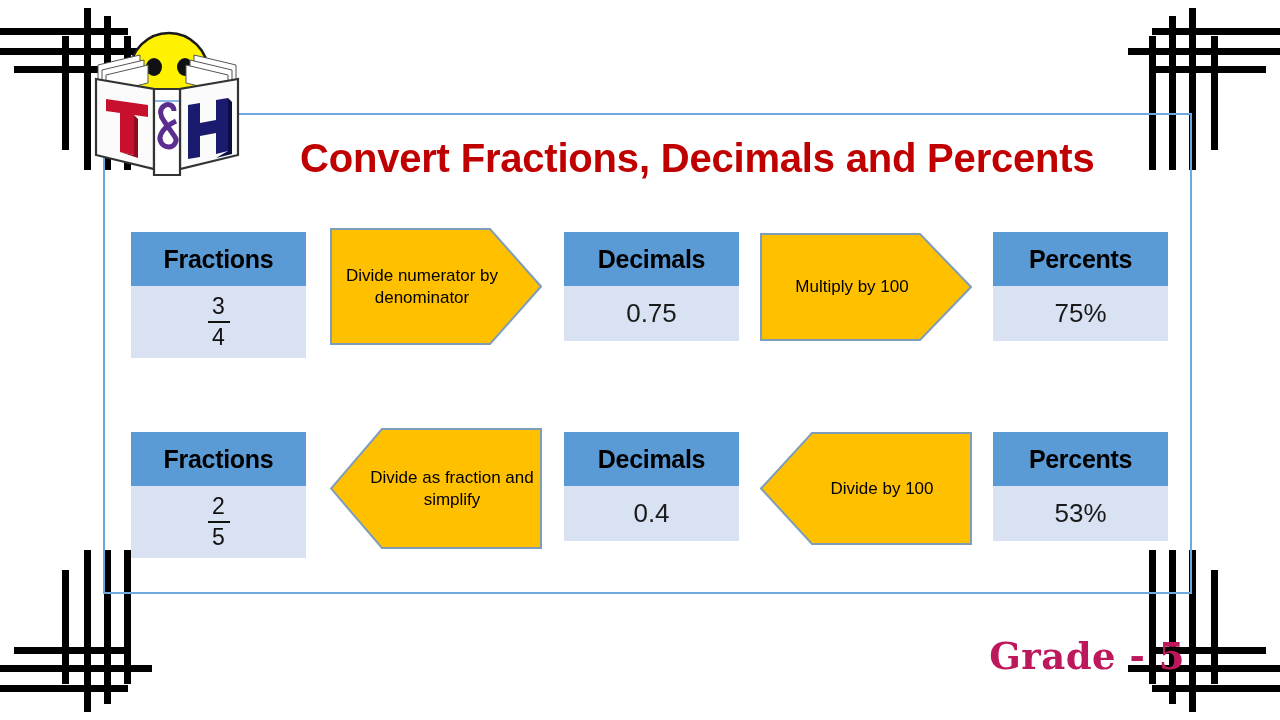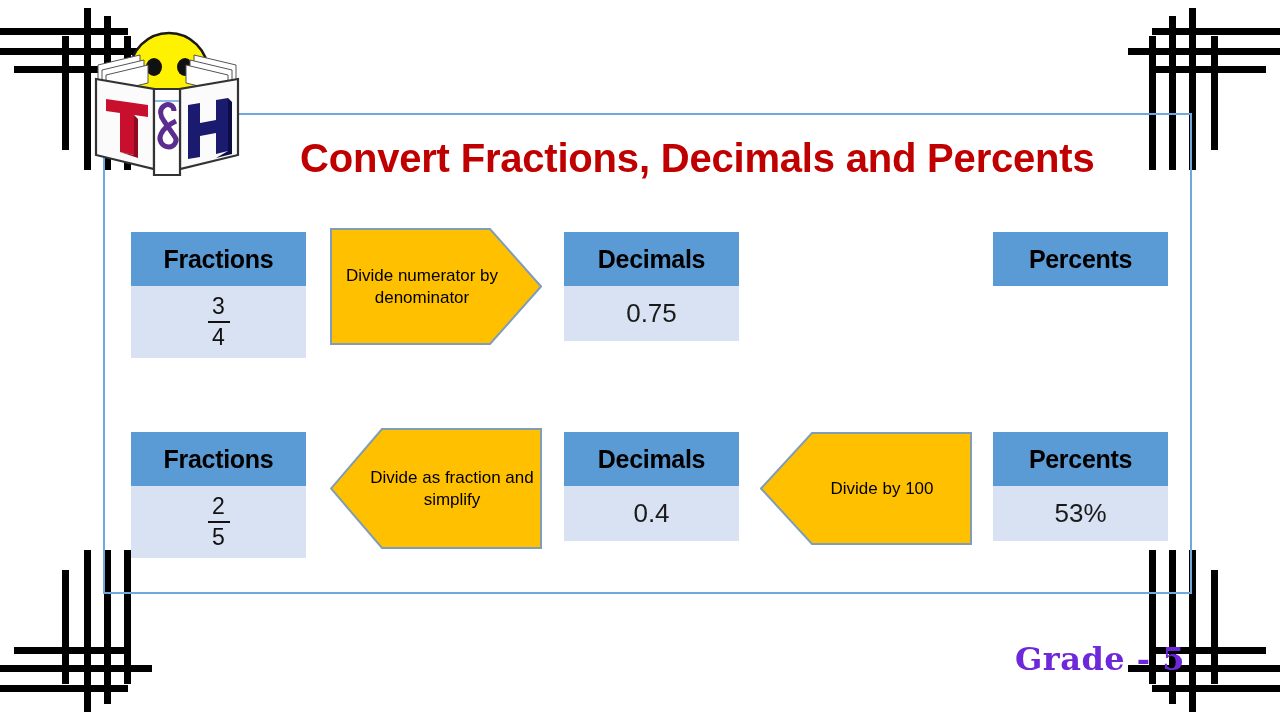--- a/index.html
+++ b/index.html
@@ -165,23 +165,23 @@
   .arrow-c .arrow-label { transform: translateX(16px); }
 
   .arrow-d { left: 760px; top: 432px; width: 212px; height: 113px; }
   .arrow-d .arrow-label { transform: translateX(16px); }
 
   
   .grade {
     position: absolute;
     right: 95px;
     bottom: 42px;
-    color: #6d28d9;
+    color: #be185d;
     font-family: "DejaVu Serif", serif;
-    font-size: 32px;
+    font-size: 37px;
     font-weight: bold;
     letter-spacing: 0.5px;
     white-space: nowrap;
   }
 </style>
 </head>
 <body>
 
 <div id="slide">
 
@@ -302,31 +302,38 @@
       </div>
     </div>
 
     <div class="stack col-decimals">
       <div class="stack-head">Decimals</div>
       <div class="stack-body">0.75</div>
     </div>
 
     <div class="stack col-percents">
       <div class="stack-head">Percents</div>
+      <div class="stack-body">75%</div>
     </div>
 
   </div>
 
   <div class="arrow arrow-a">
     <svg viewBox="0 0 212 117" preserveAspectRatio="none" xmlns="http://www.w3.org/2000/svg">
       <polygon points="1,1 160,1 211,58.5 160,116 1,116" fill="#FFC000" stroke="#7F9DB9" stroke-width="2"></polygon>
     </svg>
     <span class="arrow-label">Divide numerator by denominator</span>
   </div>
 
+  <div class="arrow arrow-b">
+    <svg viewBox="0 0 212 108" preserveAspectRatio="none" xmlns="http://www.w3.org/2000/svg">
+      <polygon points="1,1 160,1 211,54 160,107 1,107" fill="#FFC000" stroke="#7F9DB9" stroke-width="2"></polygon>
+    </svg>
+    <span class="arrow-label">Multiply by 100</span>
+  </div>
 
   <div class="row row-2">
 
     <div class="stack col-fractions">
       <div class="stack-head">Fractions</div>
       <div class="stack-body tall">
         <span class="fraction">
           <span class="num">2</span>
           <span class="bar"></span>
           <span class="den">5</span>

